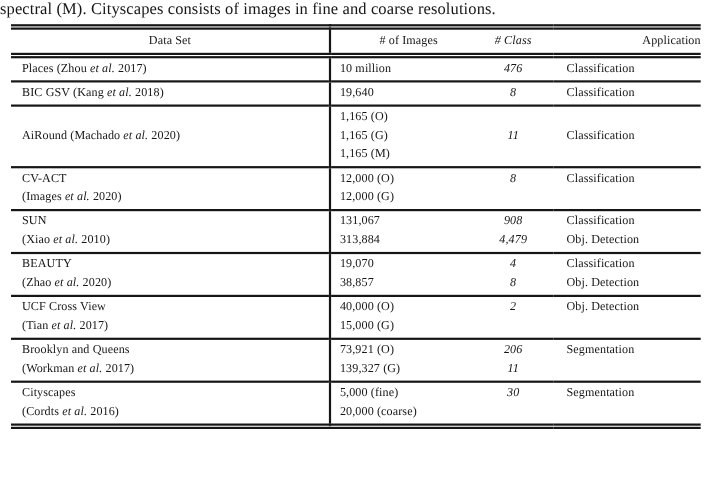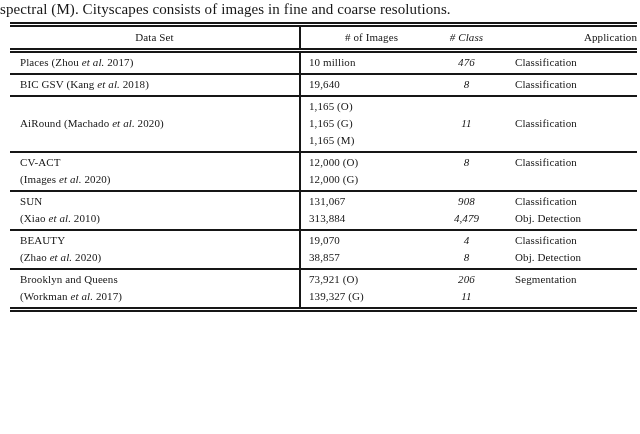--- a/index.html
+++ b/index.html
@@ -167,36 +167,68 @@
         <td class="c3">
           <div class="ln">4</div>
           <div class="ln">8</div>
         </td>
         <td class="c4">
           <div class="ln">Classification</div>
           <div class="ln">Obj. Detection</div>
         </td>
       </tr>
 
+      <tr>
+        <td class="c1">
+          <div class="ln"><span>UCF Cross View</span></div>
+          <div class="ln"><span>(Tian </span><span class="it">et al.</span><span> 2017)</span></div>
+        </td>
+        <td class="c2">
+          <div class="ln">40,000 (O)</div>
+          <div class="ln">15,000 (G)</div>
+        </td>
+        <td class="c3">
+          <div class="ln">2</div>
+        </td>
+        <td class="c4">
+          <div class="ln">Obj. Detection</div>
+        </td>
+      </tr>
 
       <tr>
         <td class="c1">
           <div class="ln"><span>Brooklyn and Queens</span></div>
           <div class="ln"><span>(Workman </span><span class="it">et al.</span><span> 2017)</span></div>
         </td>
         <td class="c2">
           <div class="ln">73,921 (O)</div>
           <div class="ln">139,327 (G)</div>
         </td>
         <td class="c3">
           <div class="ln">206</div>
           <div class="ln">11</div>
         </td>
         <td class="c4">
           <div class="ln">Segmentation</div>
         </td>
       </tr>
 
+      <tr>
+        <td class="c1">
+          <div class="ln"><span>Cityscapes</span></div>
+          <div class="ln"><span>(Cordts </span><span class="it">et al.</span><span> 2016)</span></div>
+        </td>
+        <td class="c2">
+          <div class="ln">5,000 (fine)</div>
+          <div class="ln">20,000 (coarse)</div>
+        </td>
+        <td class="c3">
+          <div class="ln">30</div>
+        </td>
+        <td class="c4">
+          <div class="ln">Segmentation</div>
+        </td>
+      </tr>
 
 
     </tbody>
   </table>
 </div>
 
 </body></html>

